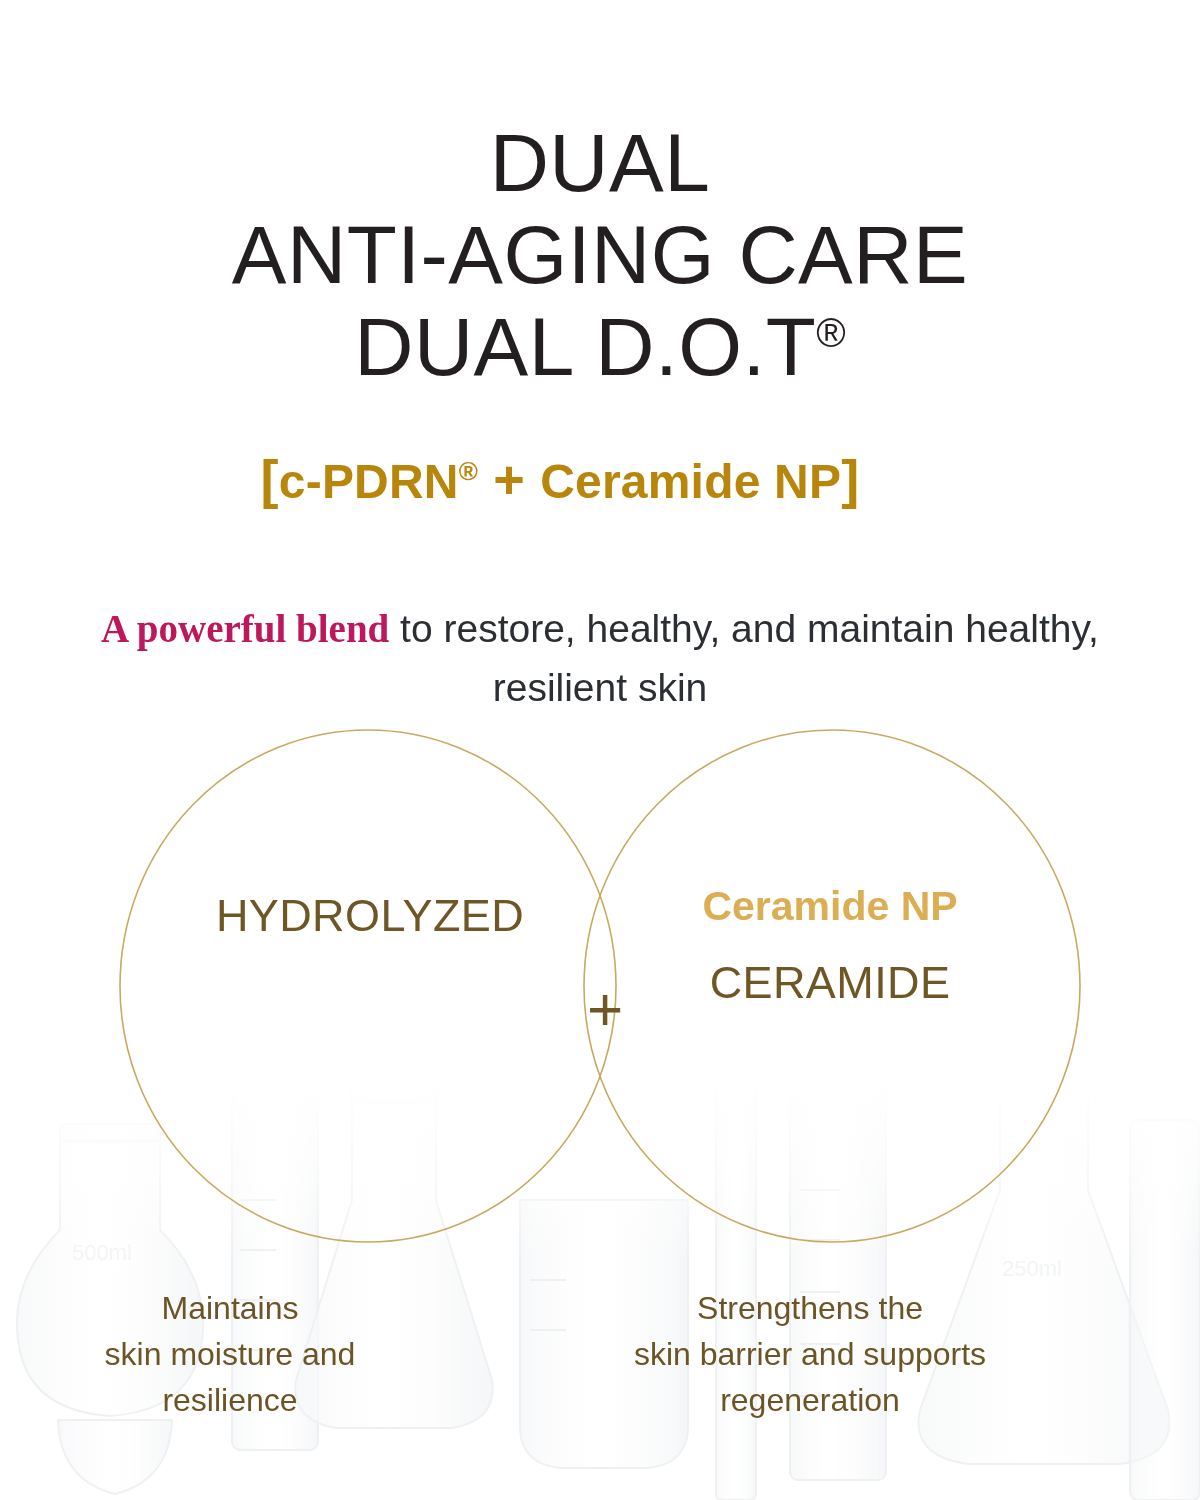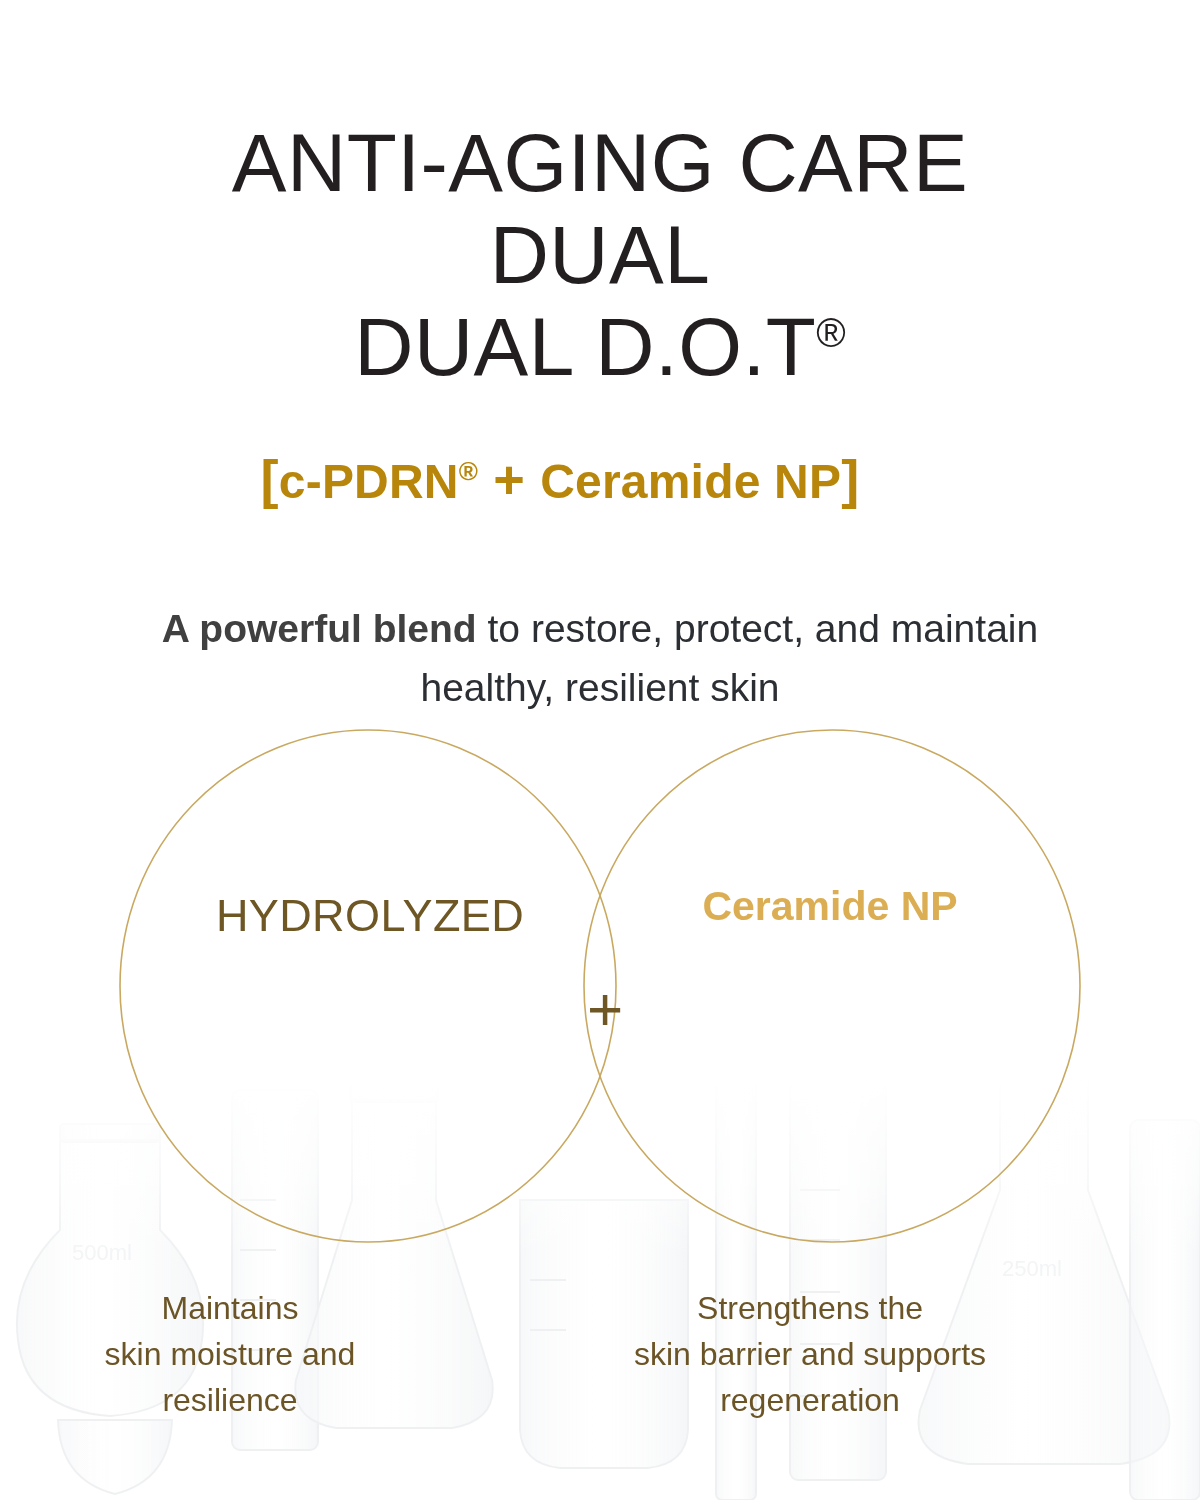--- a/index.html
+++ b/index.html
@@ -85,22 +85,23 @@
     left: 100px;
     top: 560px;
     width: 1000px;
     text-align: center;
     color: #2b2e33;
     font-size: 39px;
     line-height: 1.52;
     font-weight: 400;
   }
   .blend .em {
-    color: #404040;
-    font-weight: 700;
+    color: #be185d;
+    font-weight: 700;
+    font-family: Liberation Serif, serif;
   }
 
   
   .venn {
     position: absolute;
     left: 110px;
     top: 726px;
     width: 980px;
     height: 520px;
   }
@@ -219,51 +220,52 @@
       <rect x="1130" y="40" width="70" height="380" rx="8" fill="url(#glassGrad2)"></rect>
     </g>
     <g fill="#e3e7ea" font-family="Liberation Sans, sans-serif" font-size="22" opacity="0.9">
       <text x="72" y="180">500ml</text>
       <text x="1002" y="196">250ml</text>
     </g>
   </svg>
   <div class="bg-fade"></div>
 
   <h1 class="headline">
+    <span class="ln">DUAL</span>
     <span class="ln">ANTI-AGING CARE</span>
-    <span class="ln">DUAL</span>
     <span class="ln"><span>DUAL D.O.T</span><span class="reg">®</span></span>
   </h1>
 
   <div class="ingredients">
     <span>[</span><span class="lower">c-PDRN</span><span class="reg-s">®</span><span> + </span><span class="lower">Ceramide NP</span><span>]</span>
   </div>
 
   <p class="blend">
-    <span class="em">A powerful blend</span><span> to restore, protect, and</span>
+    <span class="em">A powerful blend</span><span> to restore, healthy, and</span>
     <span>maintain healthy, resilient skin</span>
   </p>
 
   <div class="venn">
     <svg class="venn-svg" width="980" height="520" viewBox="0 0 980 520" aria-hidden="true">
       <ellipse cx="258" cy="260" rx="248" ry="256" fill="none" stroke="#c9a961" stroke-width="1.6"></ellipse>
       <ellipse cx="722" cy="260" rx="248" ry="256" fill="none" stroke="#c9a961" stroke-width="1.6"></ellipse>
     </svg>
 
     <div class="venn-col left">
       <div class="venn-sub">
         <span class="ln2">HYDROLYZED</span>
       </div>
     </div>
 
     <div class="plus">+</div>
 
     <div class="venn-col right">
       <div class="venn-title">Ceramide NP</div>
       <div class="venn-sub">
+        <span class="ln2">CERAMIDE</span>
       </div>
     </div>
   </div>
 
   <div class="captions">
     <div class="caption right">
       <span class="ln3">Maintains</span>
       <span class="ln3">skin moisture and</span>
       <span class="ln3">resilience</span>
     </div>

